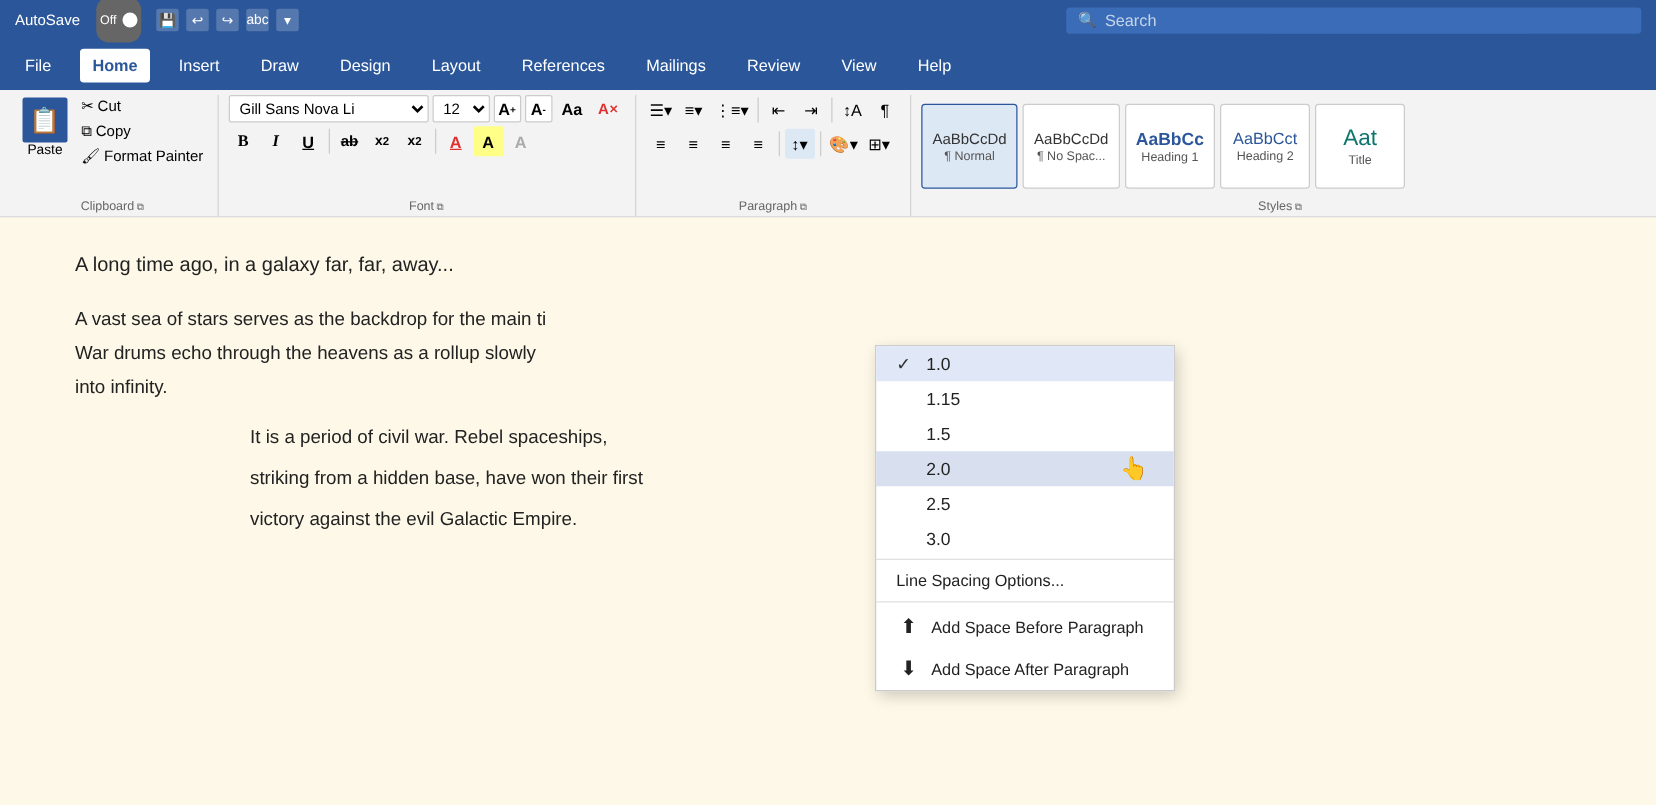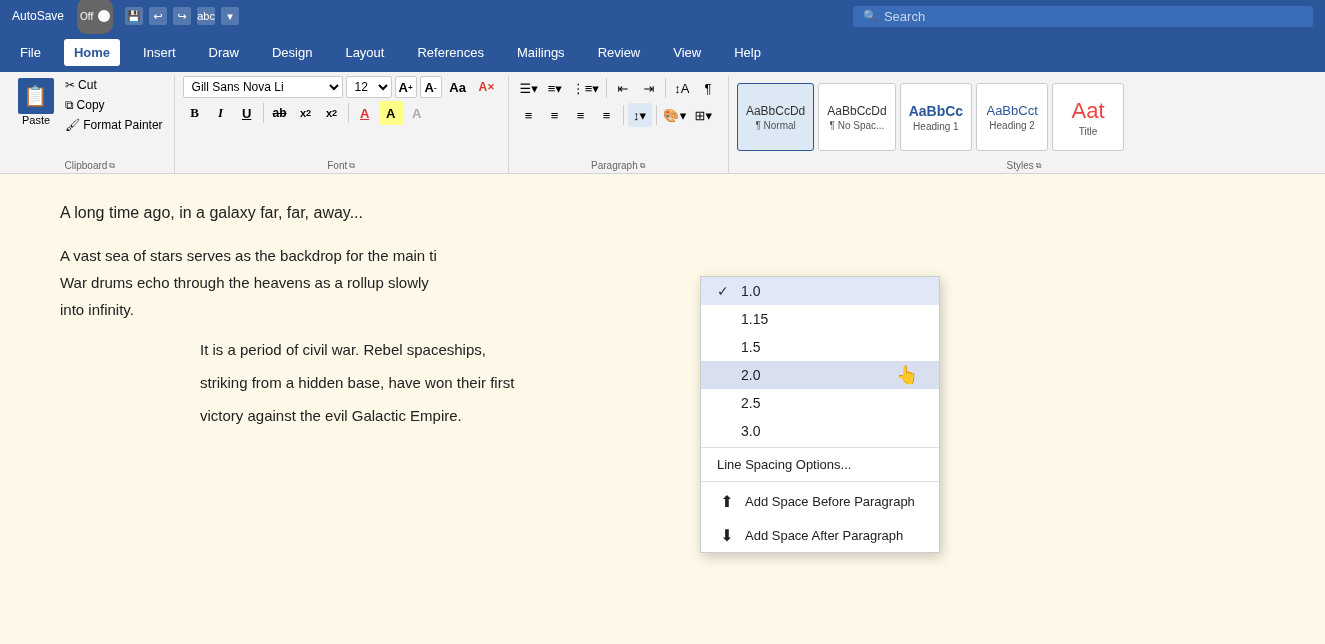--- a/index.html
+++ b/index.html
@@ -465,21 +465,21 @@
       </div>
       <div class="style-item">
         <div class="style-preview" style="font-size:14px;color:#2b579a;font-weight:bold;">AaBbCc</div>
         <div class="style-label">Heading 1</div>
       </div>
       <div class="style-item">
         <div class="style-preview" style="font-size:13px;color:#2b579a;">AaBbCct</div>
         <div class="style-label">Heading 2</div>
       </div>
       <div class="style-item">
-        <div class="style-preview" style="font-size:22px;color:#ef4444;">Aat</div>
+        <div class="style-preview" style="font-size:18px;color:#0f766e;">Aat</div>
         <div class="style-label">Title</div>
       </div>
     </div>
     <div class="ribbon-group-label">
       <span>Styles</span>
       <span class="group-expand">⧉</span>
     </div>
   </div>
 
 </div>

